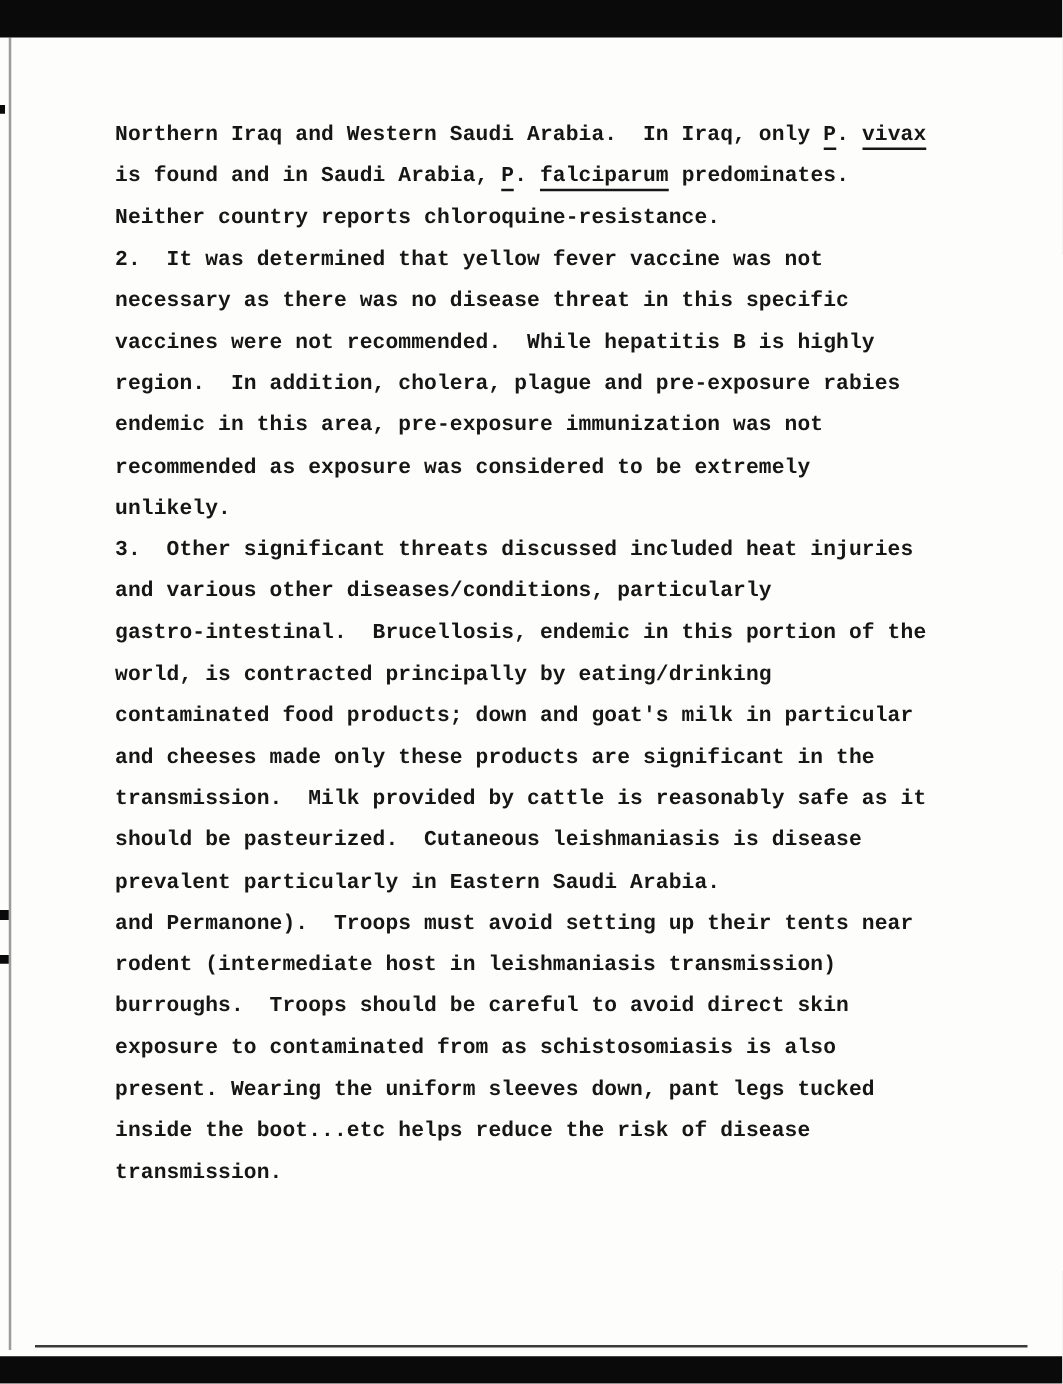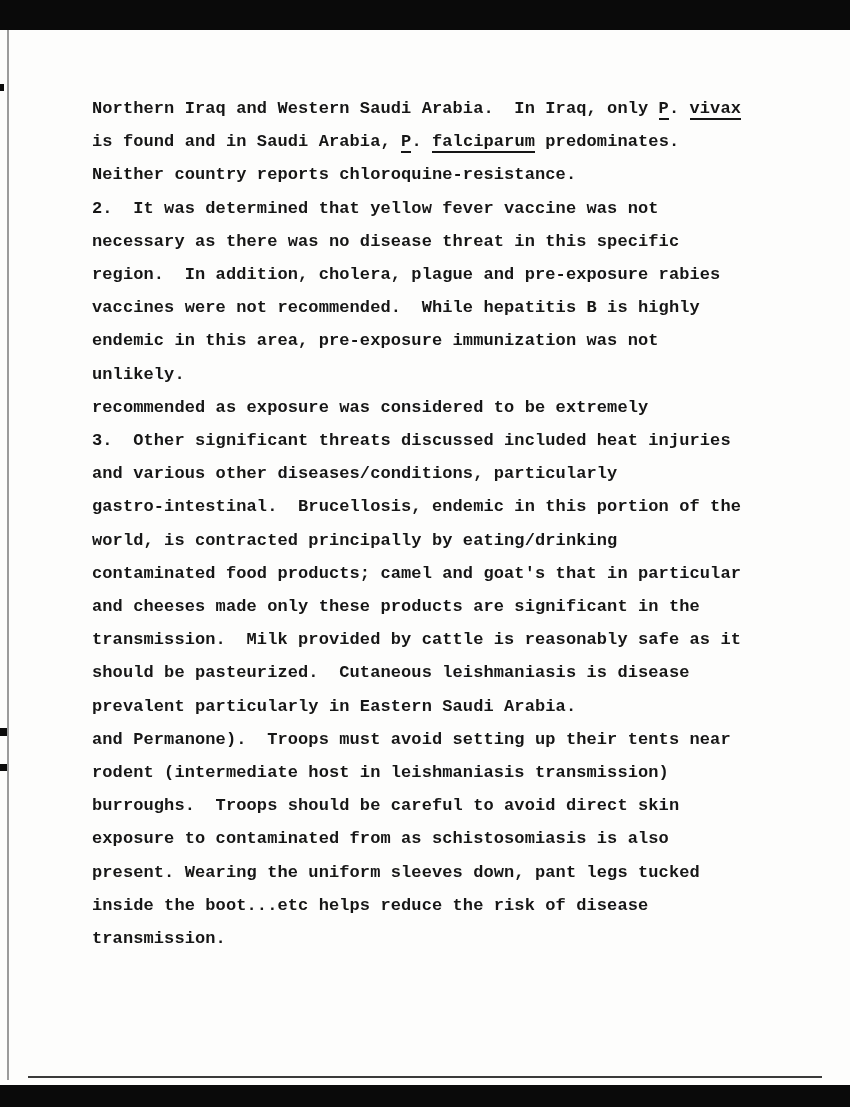--- a/index.html
+++ b/index.html
@@ -73,30 +73,30 @@
   <div class="scan-mark mark-a"></div>
   <div class="scan-mark mark-b"></div>
   <div class="scan-mark mark-c"></div>
 
   <div class="doc-text">
       <div class="line"><span>Northern Iraq and Western Saudi Arabia.  In Iraq, only </span><span class="u">P</span><span>. </span><span class="u">vivax</span></div>
       <div class="line"><span>is found and in Saudi Arabia, </span><span class="u">P</span><span>. </span><span class="u">falciparum</span><span> predominates.</span></div>
       <div class="line"><span>Neither country reports chloroquine-resistance.</span></div>
       <div class="line"><span>2.  It was determined that yellow fever vaccine was not</span></div>
       <div class="line"><span>necessary as there was no disease threat in this specific</span></div>
+      <div class="line"><span>vaccines were not recommended.  While hepatitis B is highly</span></div>
       <div class="line"><span>region.  In addition, cholera, plague and pre-exposure rabies</span></div>
-      <div class="line"><span>vaccines were not recommended.  While hepatitis B is highly</span></div>
       <div class="line"><span>endemic in this area, pre-exposure immunization was not</span></div>
+      <div class="line"><span>recommended as exposure was considered to be extremely</span></div>
       <div class="line"><span>unlikely.</span></div>
-      <div class="line"><span>recommended as exposure was considered to be extremely</span></div>
       <div class="line"><span>3.  Other significant threats discussed included heat injuries</span></div>
       <div class="line"><span>and various other diseases/conditions, particularly</span></div>
       <div class="line"><span>gastro-intestinal.  Brucellosis, endemic in this portion of the</span></div>
       <div class="line"><span>world, is contracted principally by eating/drinking</span></div>
-      <div class="line"><span>contaminated food products; camel and goat's that in particular</span></div>
+      <div class="line"><span>contaminated food products; down and goat's milk in particular</span></div>
       <div class="line"><span>and cheeses made only these products are significant in the</span></div>
       <div class="line"><span>transmission.  Milk provided by cattle is reasonably safe as it</span></div>
       <div class="line"><span>should be pasteurized.  Cutaneous leishmaniasis is disease</span></div>
       <div class="line"><span>prevalent particularly in Eastern Saudi Arabia.</span></div>
       <div class="line"><span>and Permanone).  Troops must avoid setting up their tents near</span></div>
       <div class="line"><span>rodent (intermediate host in leishmaniasis transmission)</span></div>
       <div class="line"><span>burroughs.  Troops should be careful to avoid direct skin</span></div>
       <div class="line"><span>exposure to contaminated from as schistosomiasis is also</span></div>
       <div class="line"><span>present. Wearing the uniform sleeves down, pant legs tucked</span></div>
       <div class="line"><span>inside the boot...etc helps reduce the risk of disease</span></div>

